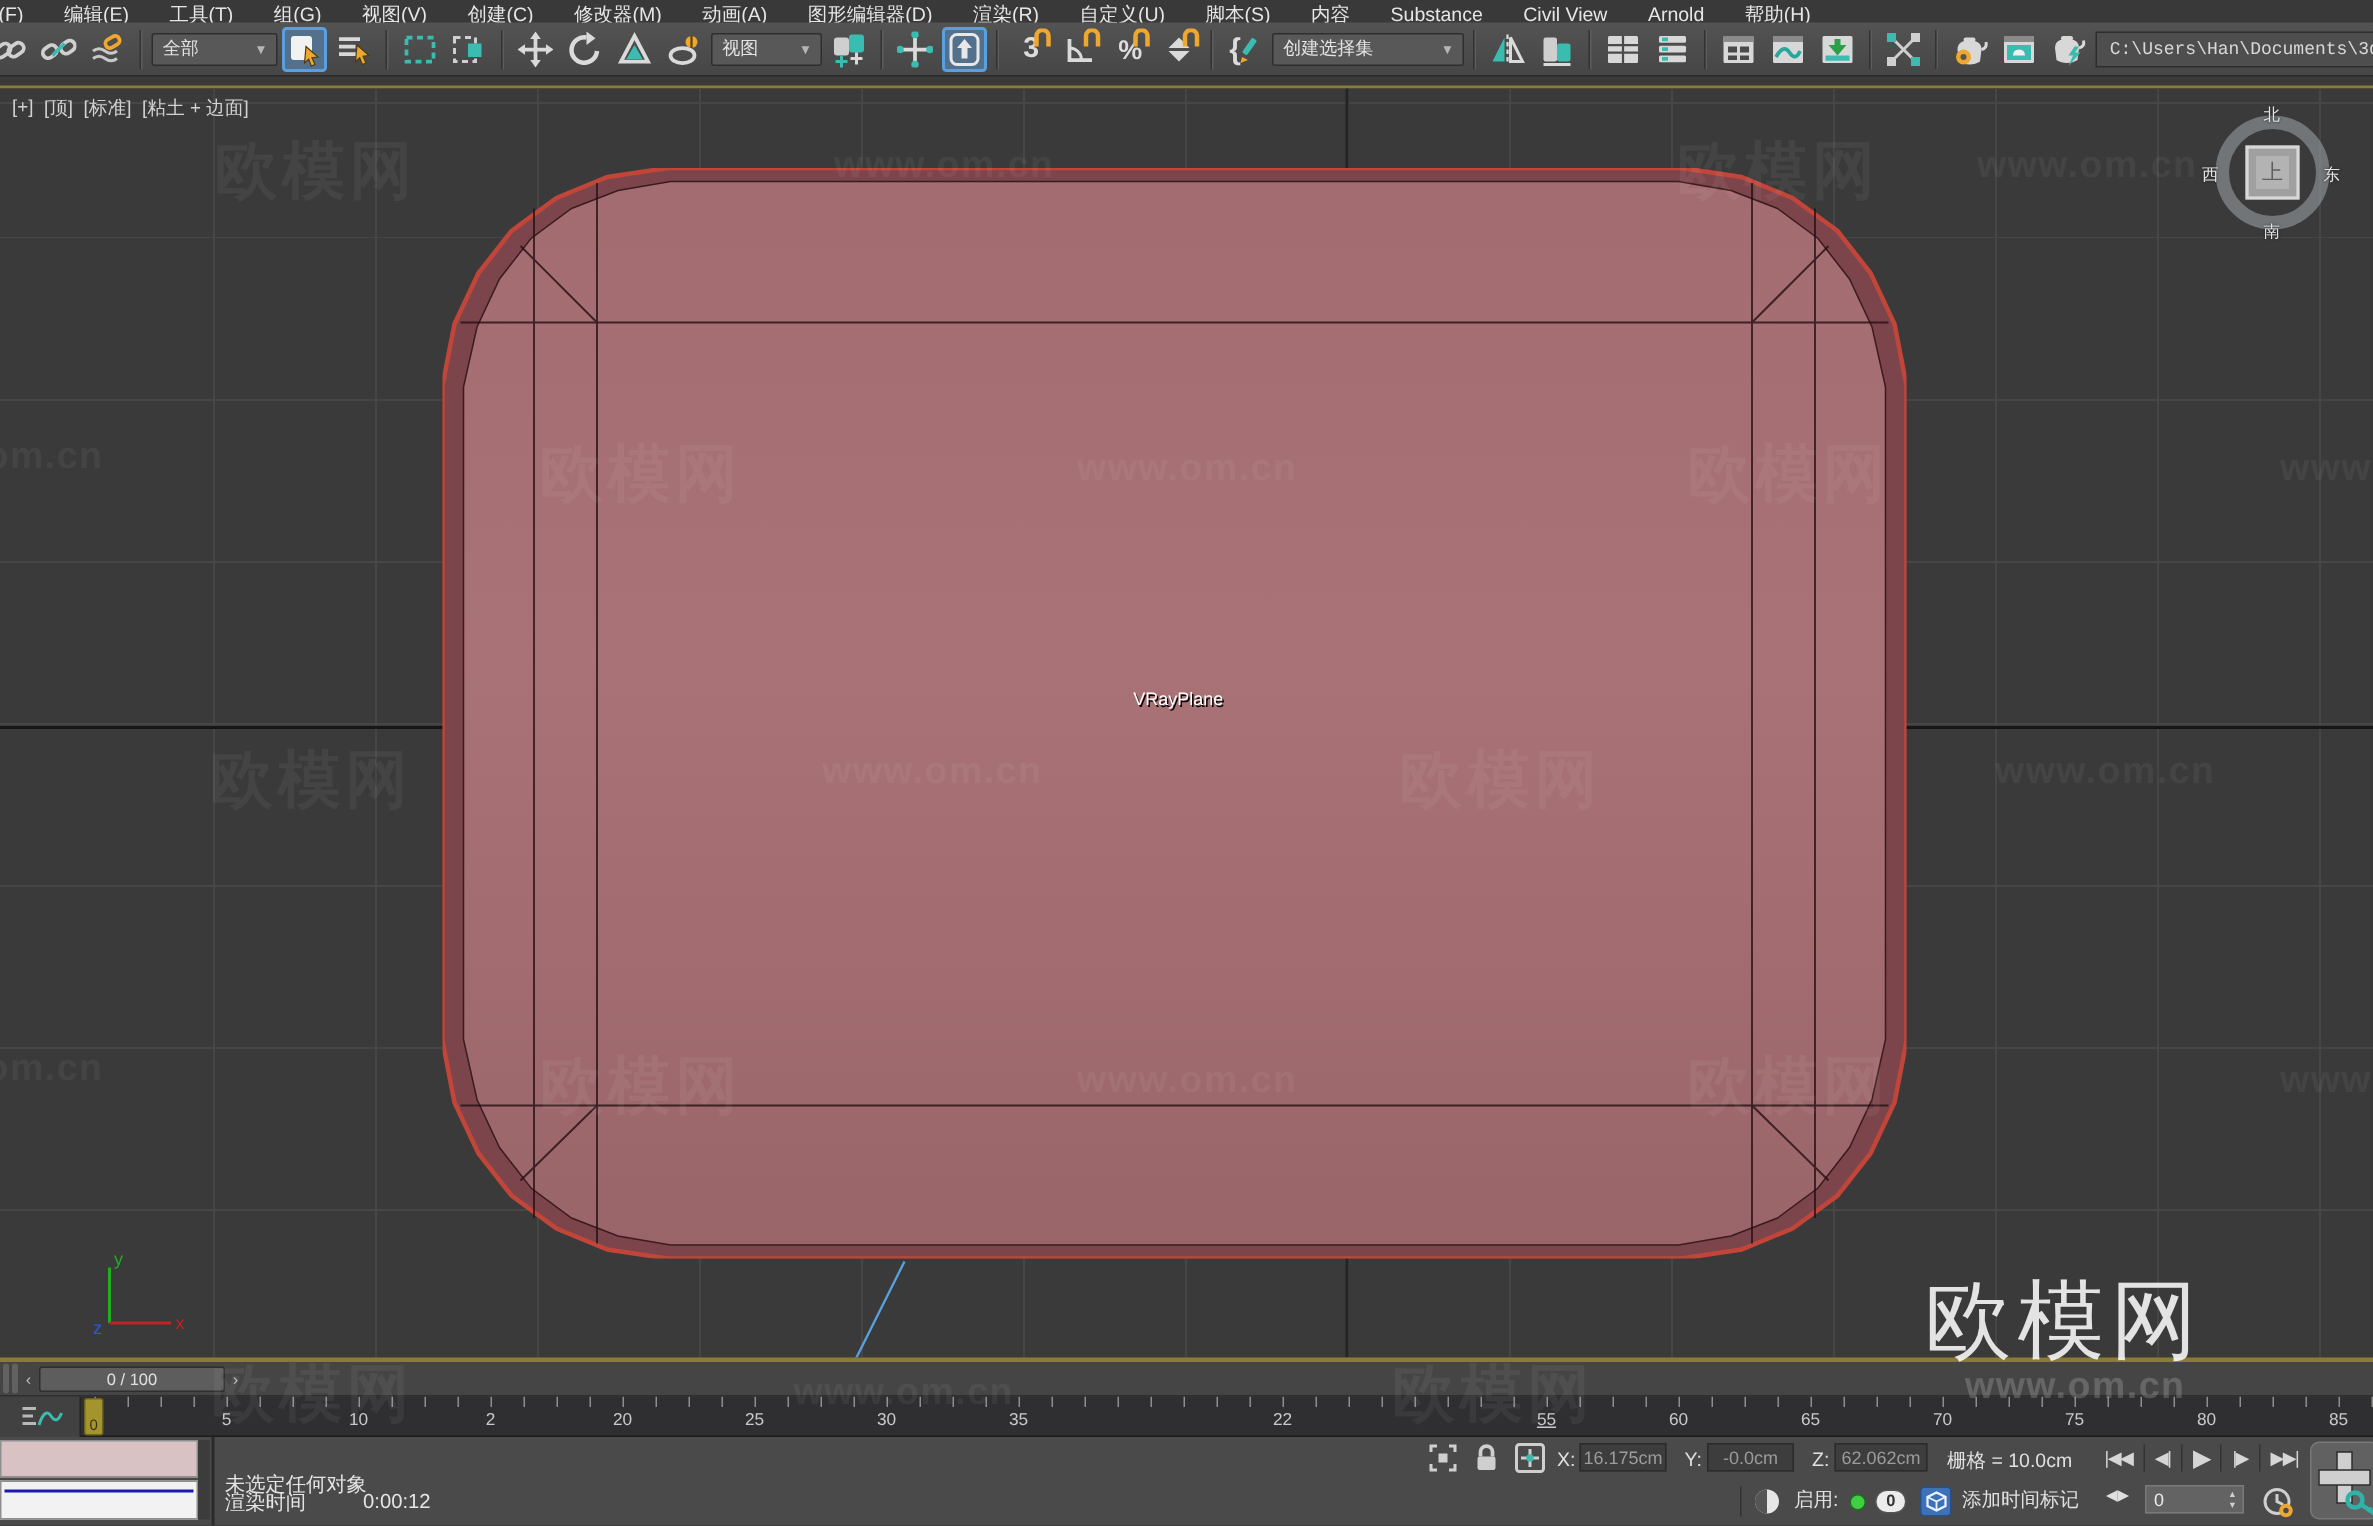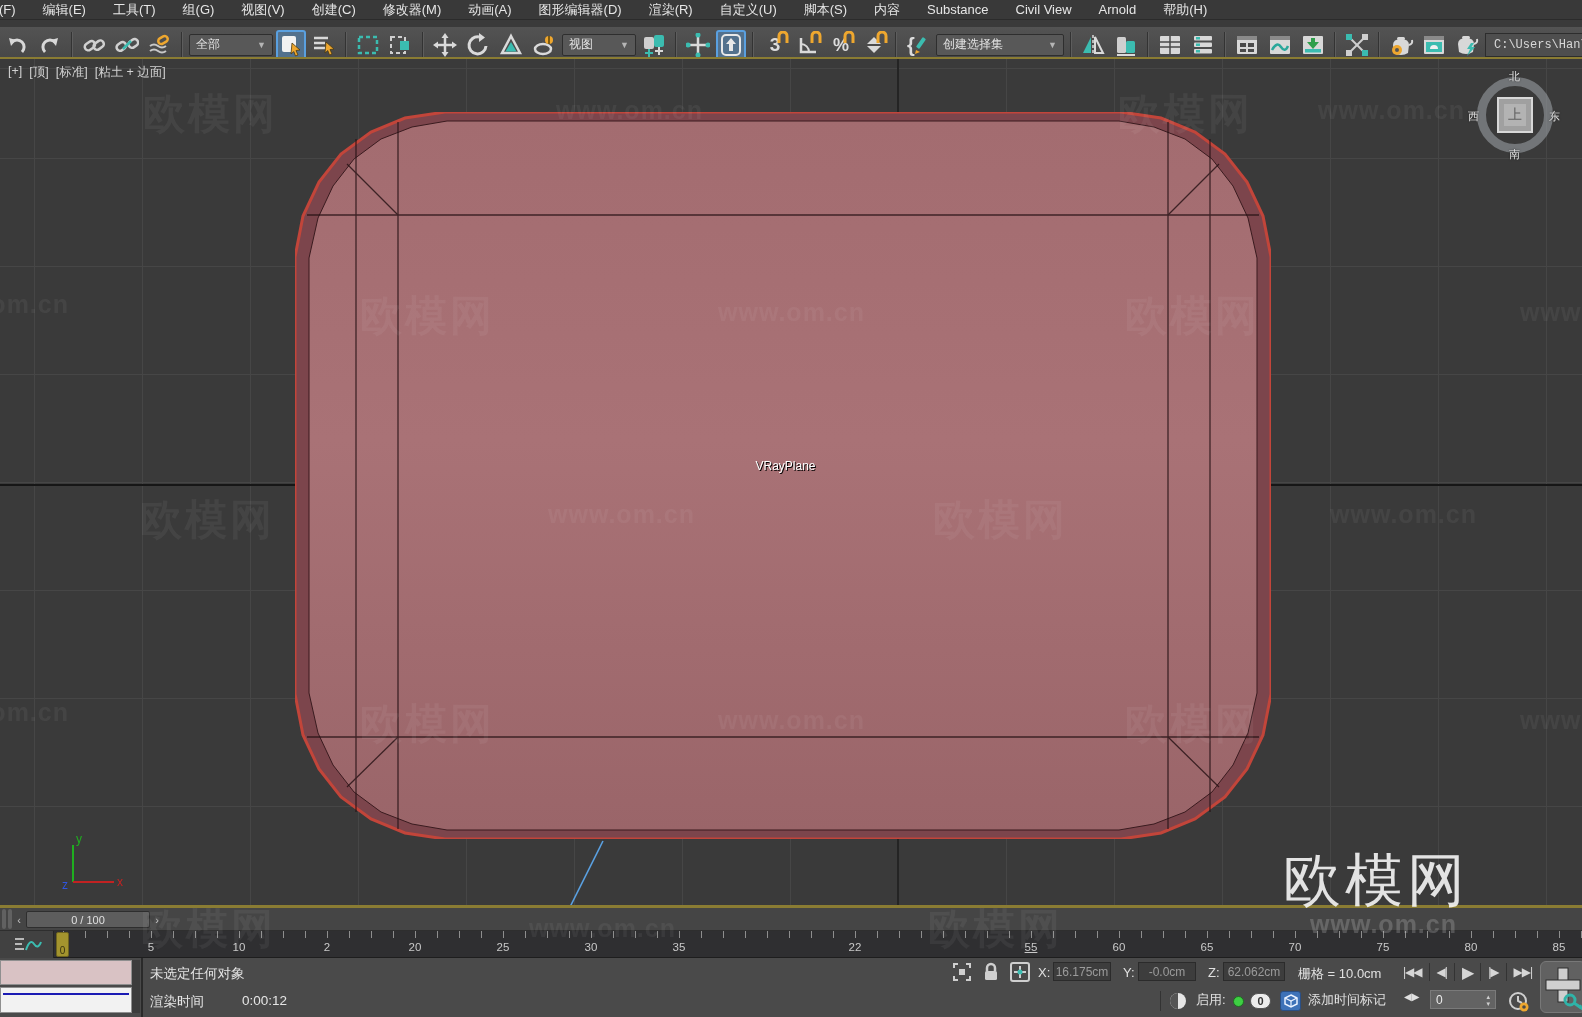--- a/index.html
+++ b/index.html
@@ -7,23 +7,23 @@
     font-family:"Liberation Sans", sans-serif; }
   #app { position:relative; width:1582px; height:1017px; }
 
   
   #menubar { position:absolute; left:0; top:0; width:100%; height:20px; background:#393939;
     border-bottom:1px solid #2b2b2b; display:flex; align-items:center; gap:27px; padding-left:0; }
   .menu-item { color:#e6e6e6; font-size:13px; white-space:nowrap; cursor:default; }
   .menu-item:first-child { margin-left:-27px; }
 
   
-  #toolbar { position:absolute; left:0; top:27px; width:100%; height:36px;
+  #toolbar { position:absolute; left:0; top:15px; width:100%; height:36px;
     background:linear-gradient(#535353,#464646); display:flex; align-items:center; gap:3px; padding:0 2px;
-    border-bottom:1px solid #2a2a2a; }
+    border-bottom:1px solid #2a2a2a;justify-content:center; }
   .ticn { width:30px; height:30px; display:flex; align-items:center; justify-content:center;
     border-radius:3px; flex:0 0 auto; position:relative; }
   .ticn.sel { background:#53718d; border:2px solid #5aa0e0; }
   .tsep { width:2px; height:26px; border-left:1px solid #333; border-right:1px solid #5d5d5d; margin:0 3px; flex:0 0 auto; }
   .tdrop { height:22px; background:#585858; border:1px solid #2e2e2e; color:#e2e2e2; font-size:12px;
     display:flex; align-items:center; gap:8px; padding:0 6px; border-radius:2px; flex:0 0 auto; }
   .tdrop .dar { color:#b5b5b5; font-size:9px; }
   .glyph { color:#dcdcdc; font-size:17px; font-weight:bold; line-height:1; }
   #path-field { margin-left:auto; height:24px; background:#4e4e4e; border:1px solid #2d2d2d;
     color:#d8d8d8; font-family:"Liberation Mono", monospace; font-size:12px; display:flex; align-items:center;
@@ -617,21 +617,21 @@
   </div>
 
   <div id="statusbar">
     <div id="mini-pink"></div>
     <div id="mini-white">
         <div class="blue-line"></div>
       </div>
     <div id="mini-scroll"></div>
     <div id="status-divider"></div>
 
-    <div class="prompt-text" style="top:7px">未选定任何对象</div>
+    <div class="prompt-text" style="top:23px">未选定任何对象</div>
     <div class="prompt-text" style="top:35px">渲染时间</div>
     <div class="prompt-text" style="top:35px;left:242px">0:00:12</div>
 
     <div class="sb-icon" style="left:952px">
       <svg width="20" height="20">
           <g stroke="#cfcfcf" stroke-width="2" fill="none">
             <path d="M2 6 V2 H6"></path>
             <path d="M14 2 H18 V6"></path>
             <path d="M18 14 V18 H14"></path>
             <path d="M6 18 H2 V14"></path>

